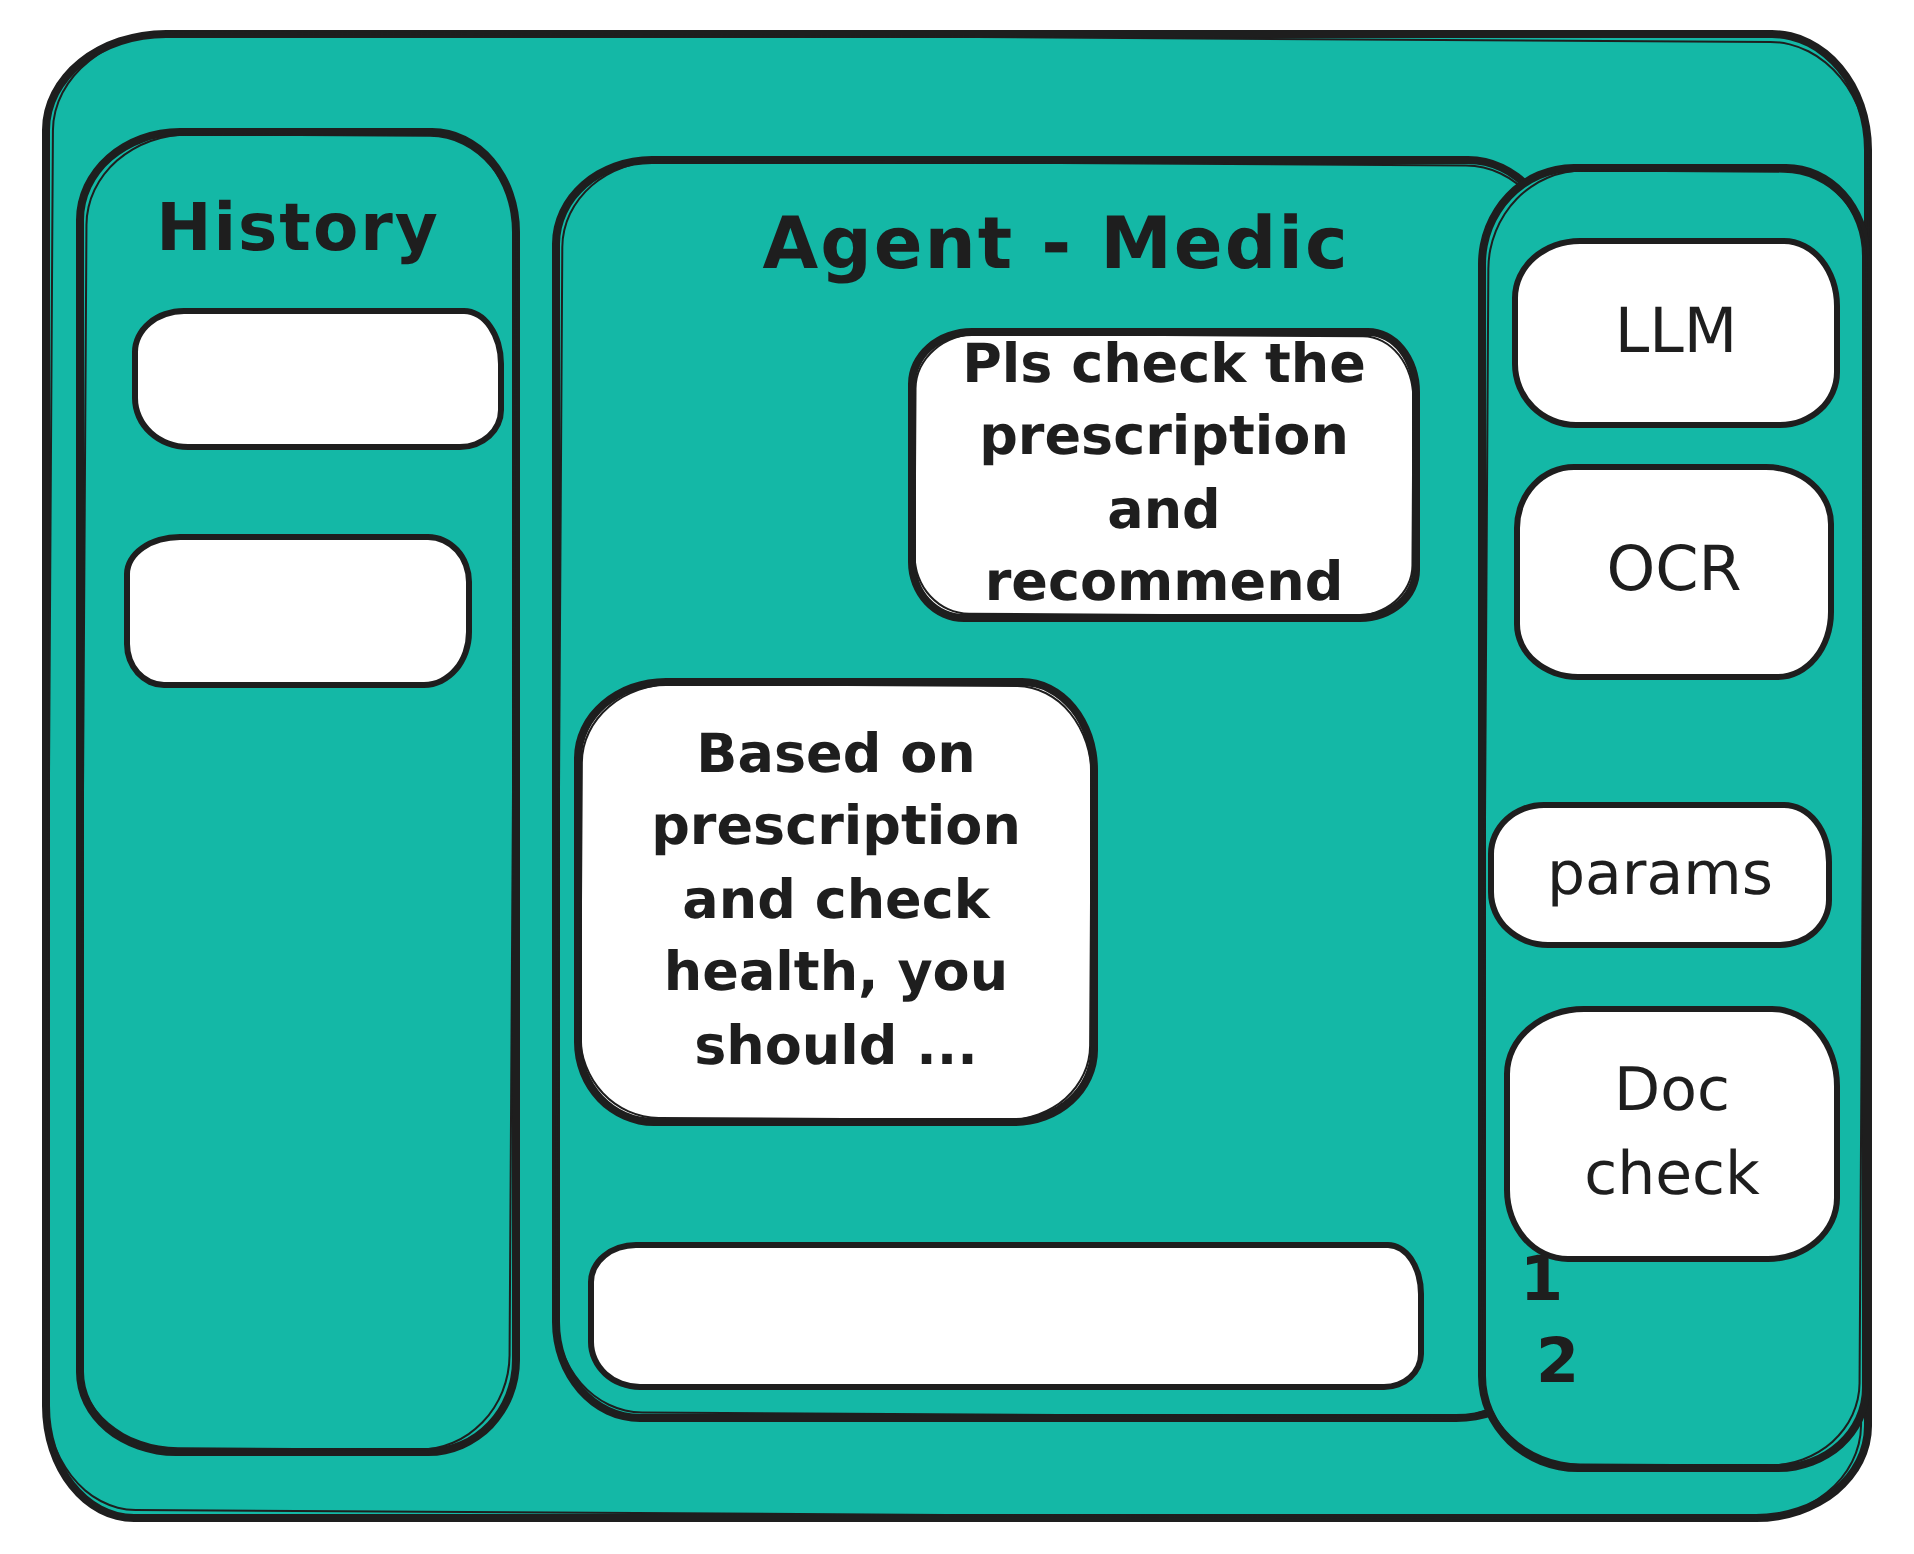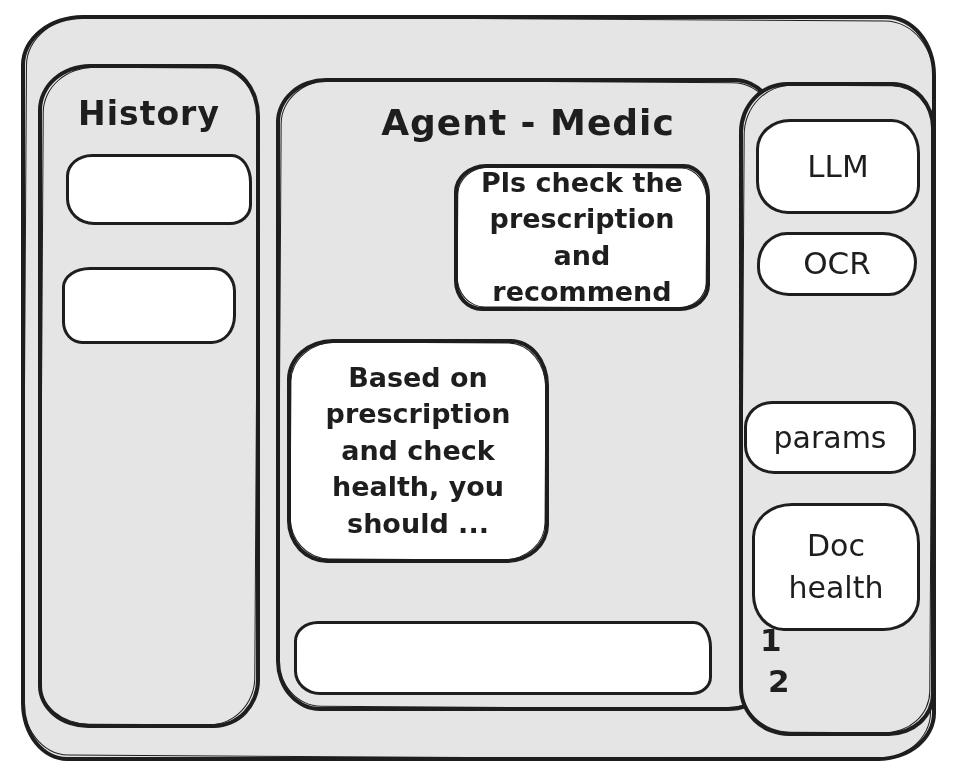--- a/index.html
+++ b/index.html
@@ -1,20 +1,20 @@
 <!DOCTYPE html>
 <html><head>
 <meta charset="utf-8">
 <style>
   html,body { margin:0; padding:0; background:#ffffff; }
   .stage {
     position:relative; width:957px; height:777px; background:#ffffff;
     font-family:"DejaVu Sans", sans-serif; color:#1e1e1e; overflow:hidden;
   }
-  .sketch { border:3.5px solid #1e1e1e; background:#e5e5e5; position:absolute; box-sizing:border-box; }
+  .sketch { border:3.5px solid #1e1e1e; background:#14b8a6; position:absolute; box-sizing:border-box; }
   
   .dbl::after {
     content:""; position:absolute; inset:-1px; border:1.6px solid #1e1e1e;
     border-radius:inherit; transform:rotate(.35deg); pointer-events:none;
   }
 
   .frame { left:21px; top:15px; width:915px; height:746px;
     border-width:4px; border-radius:62px 50px 58px 46px / 50px 60px 48px 58px; }
 
   
@@ -47,21 +47,21 @@
     color:#1e1e1e; padding:0 22px; outline:none; }
 
   
   .tools-panel { left:739px; top:82px; width:196px; height:654px;
     border-width:4px; border-radius:48px 42px 46px 50px / 50px 46px 42px 48px; }
   .tool-btn { position:absolute; border:3.5px solid #1e1e1e; background:#fff;
     font-family:inherit; font-size:31px; font-weight:normal; color:#1e1e1e;
     cursor:pointer; line-height:1.4; padding:0 8px; }
   .tool-btn.llm { left:13px; top:33px; width:164px; height:95px;
     border-radius:34px 28px 30px 32px / 30px 34px 28px 32px; }
-  .tool-btn.ocr { left:14px; top:146px; width:160px; height:64px;
+  .tool-btn.ocr { left:14px; top:146px; width:160px; height:108px;
     border-radius:30px 34px 28px 32px / 32px 30px 34px 28px; }
   .tool-btn.params { left:1px; top:315px; width:172px; height:73px; font-size:30px;
     border-radius:28px 24px 26px 30px / 26px 30px 24px 28px; }
   .tool-btn.docsource { left:9px; top:417px; width:168px; height:128px; font-size:30px;
     border-radius:40px 34px 36px 32px / 34px 40px 32px 36px; }
   .doc-item { position:absolute; font-size:31px; font-weight:bold; cursor:pointer; }
   .doc-item.one { left:17px; top:536px; }
   .doc-item.two { left:25px; top:577px; }
 </style>
 </head>
@@ -80,17 +80,17 @@
     <h1 class="chat-title">Agent - Medic</h1>
     <div class="bubble user dbl">Pls check the prescription and recommend</div>
     <div class="bubble agent dbl">Based on prescription and check health, you should ...</div>
     <input class="message-input" type="text" placeholder="" style="">
   </main>
 
   <aside class="sketch tools-panel dbl">
     <button class="tool-btn llm">LLM</button>
     <button class="tool-btn ocr">OCR</button>
     <button class="tool-btn params">params</button>
-    <button class="tool-btn docsource">Doc health</button>
+    <button class="tool-btn docsource">Doc check</button>
     <div class="doc-item one">1</div>
     <div class="doc-item two">2</div>
   </aside>
 </div>
 
 </body></html>

